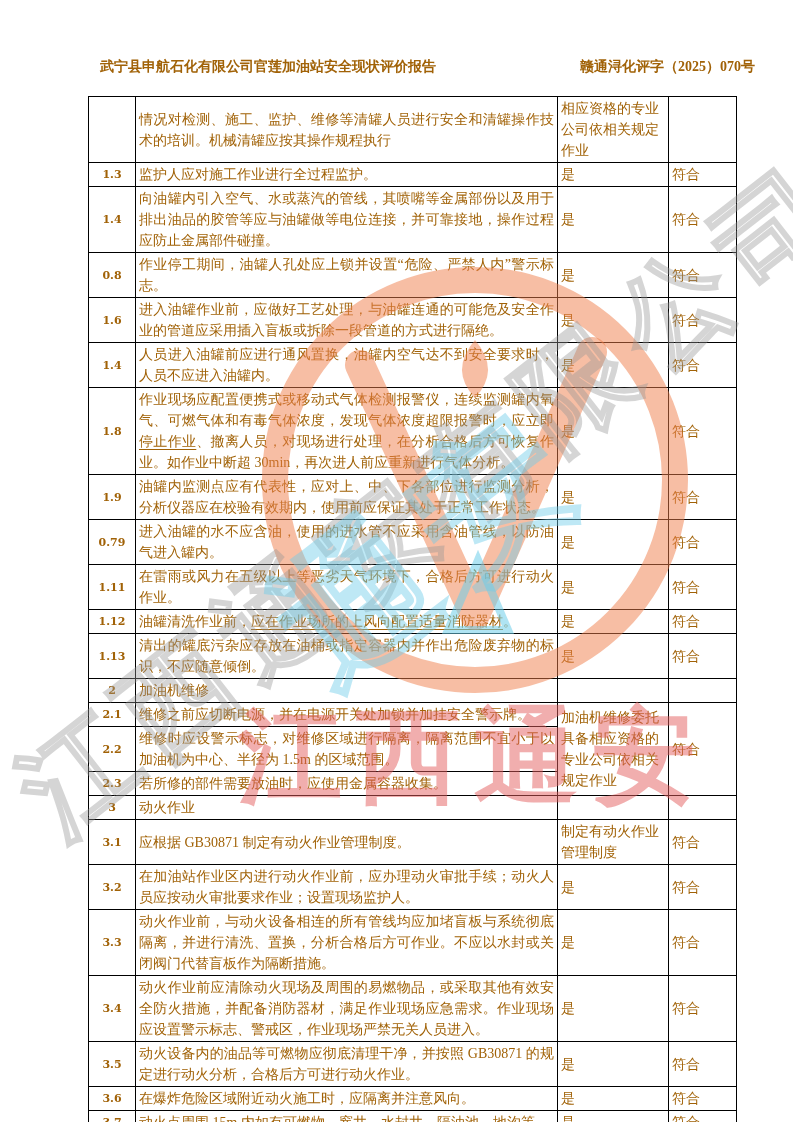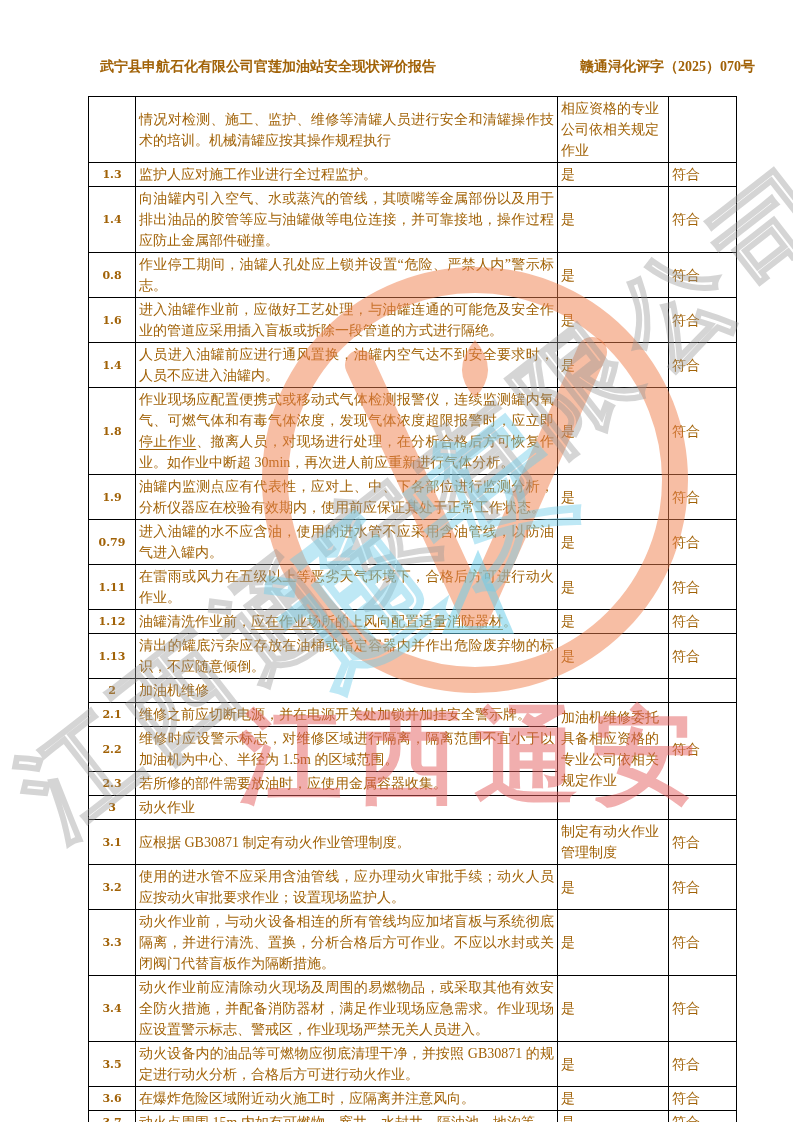--- a/index.html
+++ b/index.html
@@ -179,21 +179,21 @@
             <td class="cell-concl"></td>
           </tr>
           <tr>
             <td class="cell-id">3.1</td>
             <td class="cell-content">应根据 GB30871 制定有动火作业管理制度。</td>
             <td class="cell-eval">制定有动火作业管理制度</td>
             <td class="cell-concl">符合</td>
           </tr>
           <tr>
             <td class="cell-id">3.2</td>
-            <td class="cell-content">使用的进水管不应采用含油管线，应办理动火审批手续；动火人员应按动火审批要求作业；设置现场监护人。</td>
+            <td class="cell-content">在加油站作业区内进行动火作业前，应办理动火审批手续；动火人员应按动火审批要求作业；设置现场监护人。</td>
             <td class="cell-eval">是</td>
             <td class="cell-concl">符合</td>
           </tr>
           <tr>
             <td class="cell-id">3.3</td>
             <td class="cell-content">动火作业前，与动火设备相连的所有管线均应加堵盲板与系统彻底隔离，并进行清洗、置换，分析合格后方可作业。不应以水封或关闭阀门代替盲板作为隔断措施。</td>
             <td class="cell-eval">是</td>
             <td class="cell-concl">符合</td>
           </tr>
           <tr>

